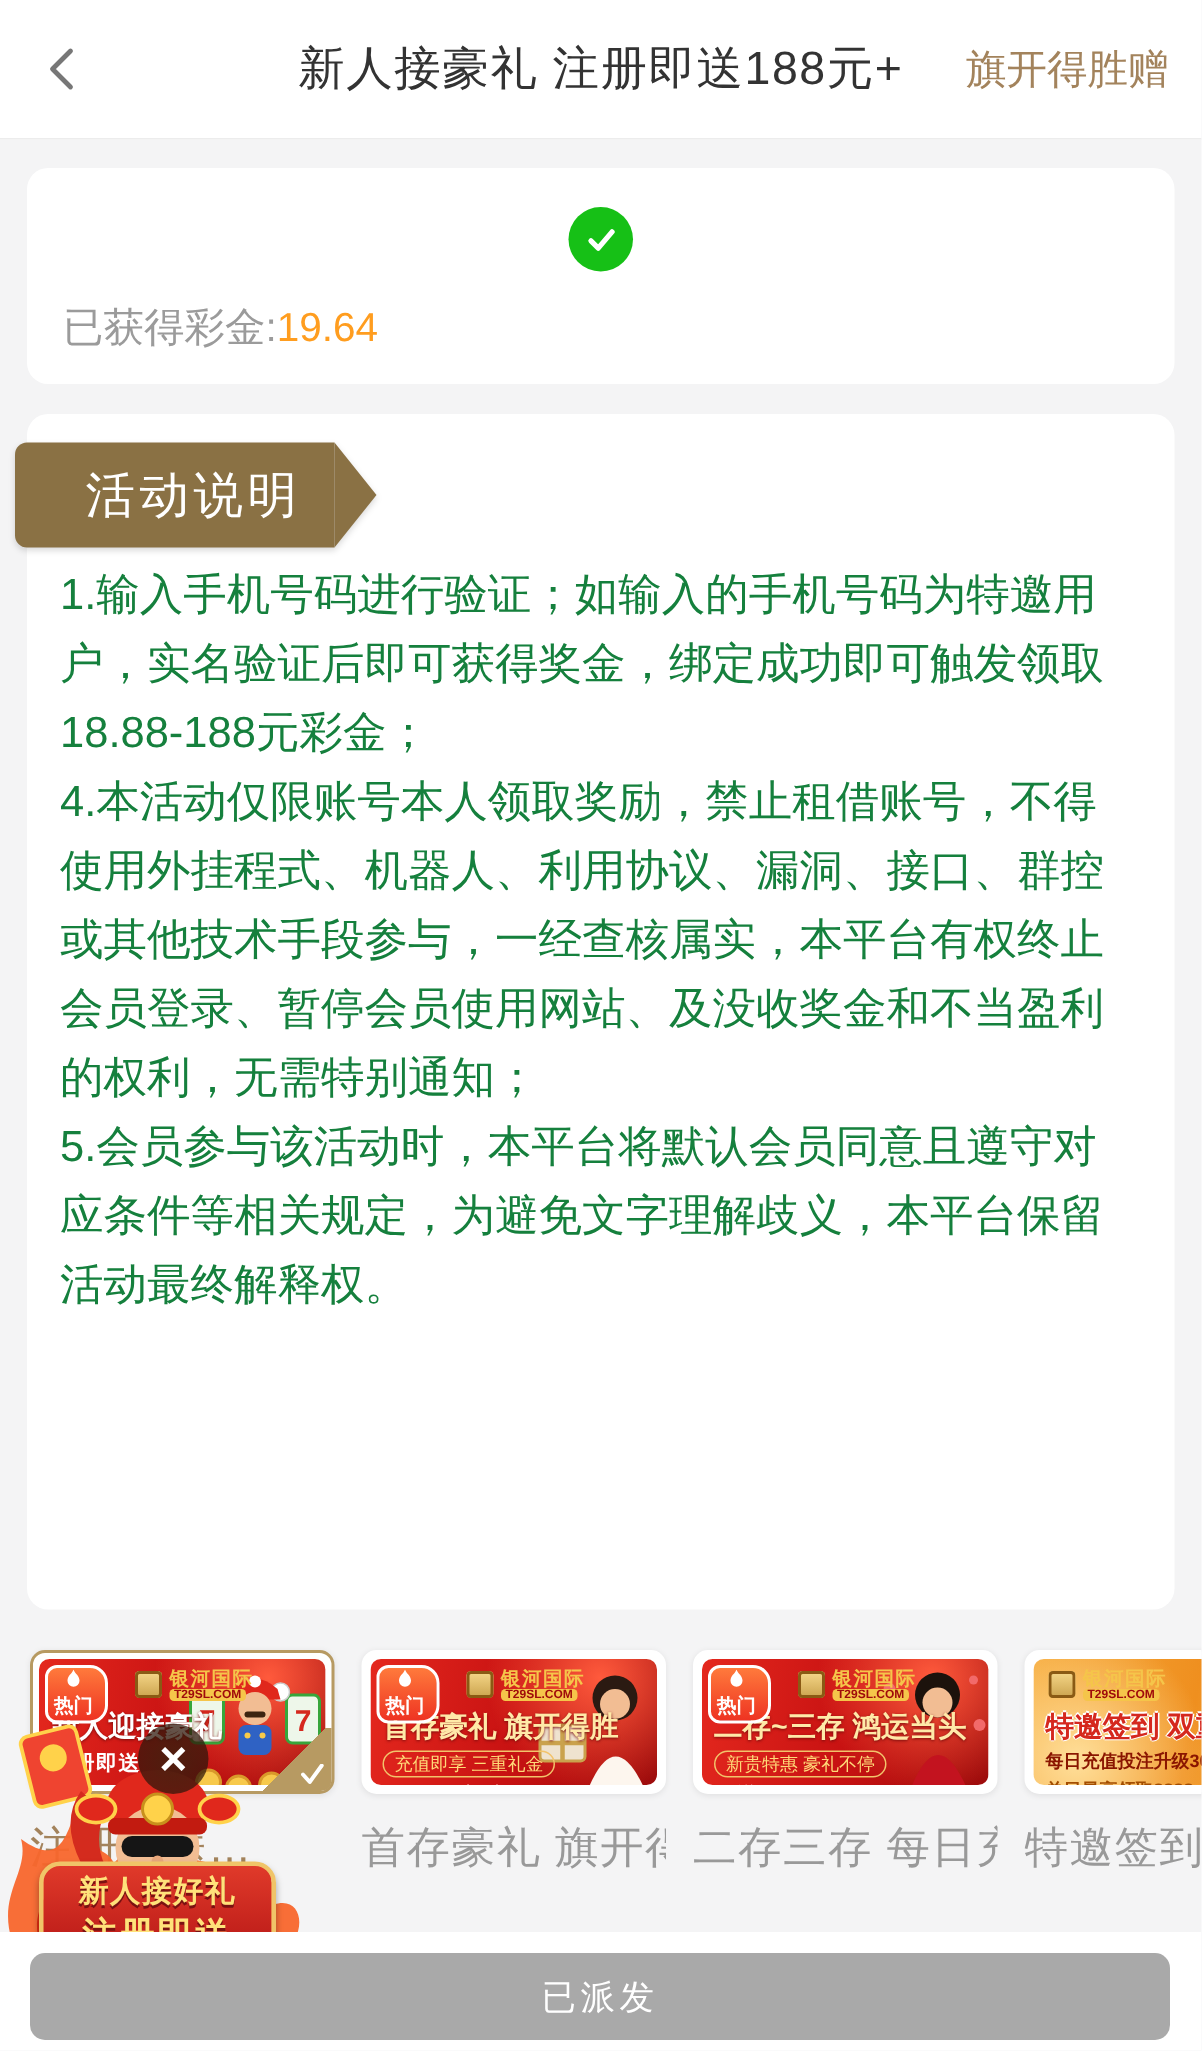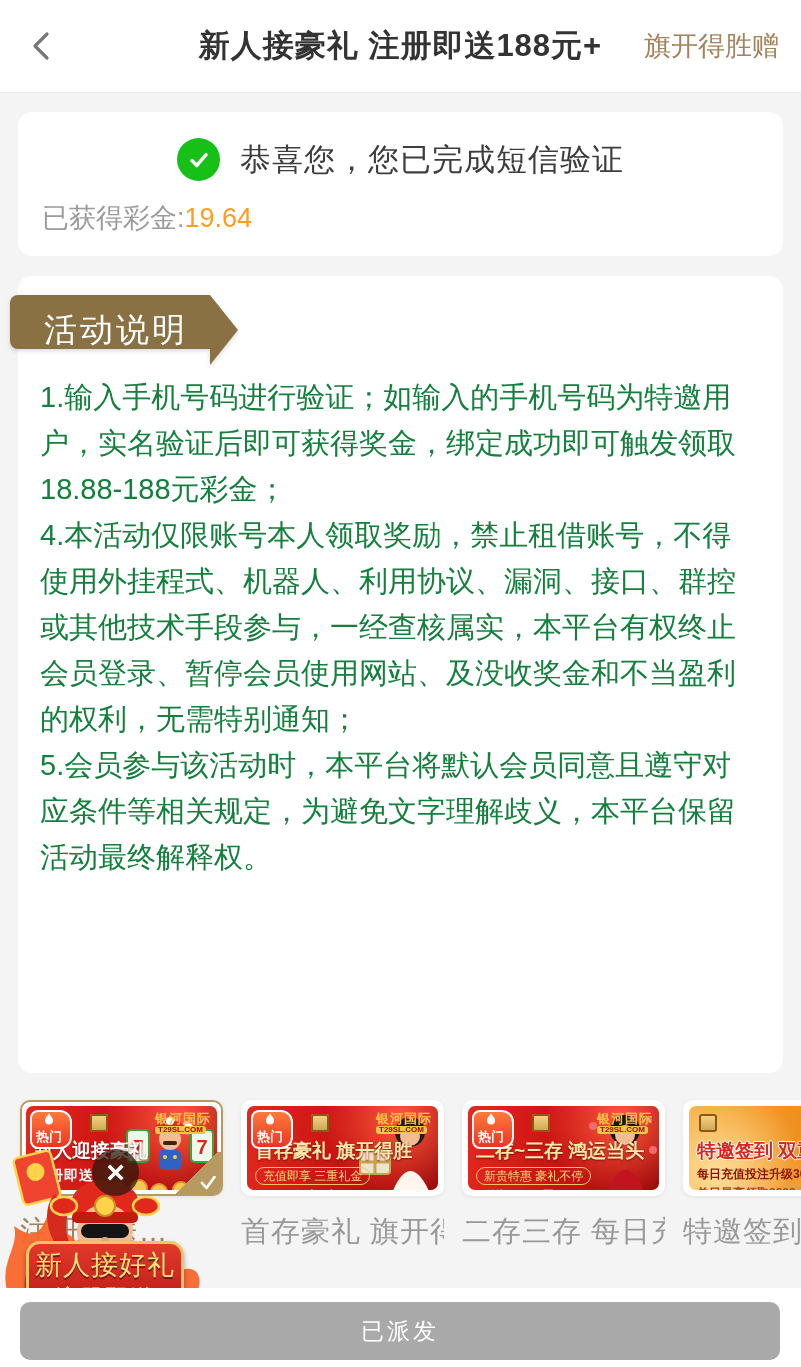--- a/index.html
+++ b/index.html
@@ -12,21 +12,21 @@
   }
 
   
   .header {
     position:absolute; top:0; left:0; right:0; height:93px;
     background:#fff; border-bottom:1px solid #ececec;
     display:flex; align-items:center; z-index:10;
   }
   .back-btn { position:absolute; left:24px; top:28px; width:36px; height:36px; cursor:pointer; }
   .page-title {
-    flex:1; text-align:center; font-size:31px; font-weight:700;
+    flex:1; text-align:center; font-size:31px; font-weight:400;
     color:#333; letter-spacing:1px;
   }
   .record-link { position:absolute; right:22px; font-size:27px; color:#a3835c; cursor:pointer; }
 
   
   .success-card {
     position:absolute; left:18px; right:18px; top:112px; height:144px;
     background:#fff; border-radius:14px;
   }
   .success-row { display:flex; justify-content:center; align-items:center; gap:20px; padding-top:26px; }
@@ -38,22 +38,22 @@
   .bonus-line { position:absolute; left:24px; bottom:20px; font-size:27px; color:#9b9b9b; }
   .bonus-value { color:#ff9d1f; }
 
   
   .rules-card {
     position:absolute; left:18px; right:18px; top:276px; height:797px;
     background:#fff; border-radius:14px;
   }
   .ribbon-wrap { position:absolute; left:-8px; top:19px; display:flex; filter:drop-shadow(0 2px 2px rgba(0,0,0,.15)); }
   .ribbon {
-    background:#8a7144; color:#fff; font-size:33px; height:54px; line-height:70px;
-    padding:0 22px 0 34px; border-radius:8px 0 0 8px; letter-spacing:3px;
+    background:#8a7144; color:#fff; font-size:33px; height:70px; line-height:70px;
+    padding:0 22px 0 47px; border-radius:8px 0 0 8px; letter-spacing:3px;
   }
   .ribbon-tip { width:0; height:0; border-top:35px solid transparent; border-bottom:35px solid transparent; border-left:28px solid #8a7144; }
   .rules-text { position:absolute; top:98px; left:22px; right:26px; font-size:29px; line-height:46px; color:#15803d; }
   .rules-text p { margin:0; }
 
   
   .carousel { position:absolute; top:1100px; left:20px; display:flex; gap:18px; z-index:5; }
   .promo { width:203px; flex:none; cursor:pointer; }
   .card-frame {
     height:96px; background:#fff; border-radius:10px; padding:6px; position:relative;
@@ -65,21 +65,21 @@
   .banner.gold { background:radial-gradient(circle at 15% 80%, #ffdf9a 0%, transparent 50%), linear-gradient(100deg,#f6a93a 0%, #ef8f1f 55%, #f7c963 100%); }
 
   .hot-badge {
     position:absolute; top:4px; left:4px; z-index:3;
     display:flex; align-items:center; gap:2px;
     background:linear-gradient(#ff7a3c,#ee3322);
     border:2px solid #fff; border-radius:8px 12px 12px 8px;
     color:#fff; font-size:13px; font-weight:bold; padding:1px 8px 1px 4px;flex-direction:column;
   }
   .b-inner { position:absolute; inset:0; padding:6px 6px 4px 8px; display:flex; flex-direction:column; z-index:2; }
-  .brand-row { display:flex; align-items:center; gap:5px; height:22px; margin-left:56px;justify-content:space-between; }
+  .brand-row { display:flex; align-items:center; gap:5px; height:22px; margin-left:56px; }
   .brand-row.no-badge { margin-left:2px; }
   .logo-sq { width:18px; height:18px; border-radius:3px; background:linear-gradient(#f7d98b,#caa24d); box-shadow:inset 0 0 0 2px #8a5a14; flex:none; }
   .brand-col { display:flex; flex-direction:column; line-height:1; }
   .brand-name { font-size:13px; font-weight:bold; color:#f5c54a; letter-spacing:1px; }
   .brand-domain { margin-top:1px; font-size:8px; font-weight:bold; color:#a00b0b; background:#f5c54a; border-radius:3px; padding:0 3px; align-self:flex-start; }
   .headline { margin-top:4px; font-size:19px; font-weight:bold; color:#ffe9a8; text-shadow:0 1px 2px #7a0d0d; white-space:nowrap; }
   .headline.white { color:#fff; }
   .headline.redline { color:#d5281e; text-shadow:-1px 0 #fff,1px 0 #fff,0 -1px #fff,0 1px #fff; }
   .pill { margin-top:3px; align-self:flex-start; border:1px solid #f2c36b; color:#ffd978; border-radius:10px; font-size:12px; padding:0 7px; line-height:16px; }
   .line3 { margin-top:3px; font-size:14px; font-weight:bold; color:#fff; letter-spacing:1px; }
@@ -106,21 +106,21 @@
     background:radial-gradient(circle, rgba(62,32,14,.88) 0%, rgba(44,22,10,.72) 70%, rgba(44,22,10,.45) 100%);
     color:#fff; font-size:32px; font-weight:bold;
     display:flex; align-items:center; justify-content:center; z-index:30; cursor:pointer;
   }
   .plaque {
     position:absolute; left:26px; top:1241px; width:158px; z-index:26; cursor:pointer;
     background:linear-gradient(#e03a2a,#b31414);
     border:3px solid #f0c468; border-radius:14px;
     text-align:center; padding:3px 4px 6px; box-shadow:0 3px 5px rgba(0,0,0,.35);
   }
-  .plaque-l1 { font-size:27px; font-weight:normal; color:#ffe27a; text-shadow:0 2px 0 #7a1212; letter-spacing:1px; }
+  .plaque-l1 { font-size:20px; font-weight:bold; color:#ffe27a; text-shadow:0 2px 0 #7a1212; letter-spacing:1px; }
   .plaque-l2 { font-size:23px; font-weight:bold; color:#ffe27a; text-shadow:0 2px 0 #7a1212; letter-spacing:2px; }
 
   
   .bottom-bar { position:absolute; left:0; right:0; top:1288px; height:79px; background:#fff; z-index:40; }
   .dispatch-btn {
     position:absolute; left:20px; right:21px; top:14px; height:58px;
     background:#a9a9a9; border-radius:10px; color:#fff; font-size:23px; letter-spacing:3px;
     display:flex; align-items:center; justify-content:center; cursor:pointer;
   }
 </style>
@@ -137,21 +137,20 @@
   <div class="record-link">旗开得胜赠</div>
 </div>
 
 <div class="success-card">
   <div class="success-row">
     <div class="check-circle">
       <svg width="26" height="26" viewBox="0 0 24 24">
           <path d="M5.5 12.5l4.5 4.5 8.5-10" stroke="#fff" stroke-width="3.2" fill="none" stroke-linecap="round" stroke-linejoin="round"></path>
         </svg>
     </div>
-    <div class="success-text">恭喜您，您已完成短信验证</div>
   </div>
   <div class="bonus-line">
     <span>已获得彩金:</span><span class="bonus-value">19.64</span>
   </div>
 </div>
 
 <div class="rules-card">
   <div class="ribbon-wrap">
     <div class="ribbon">活动说明</div>
     <div class="ribbon-tip"></div>

